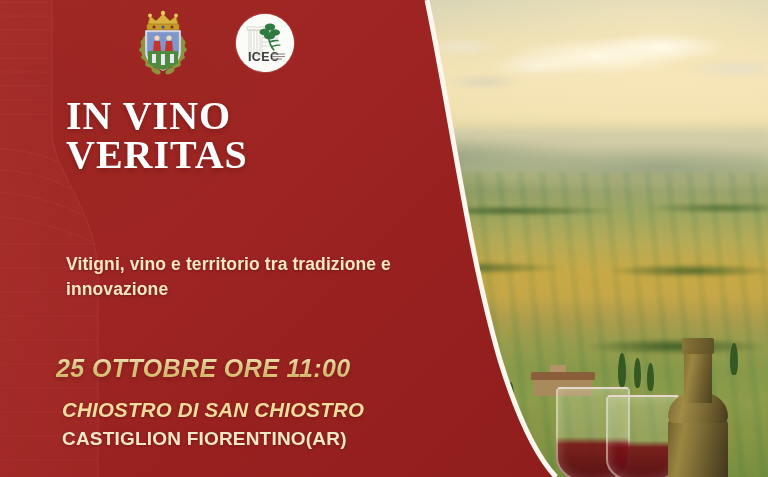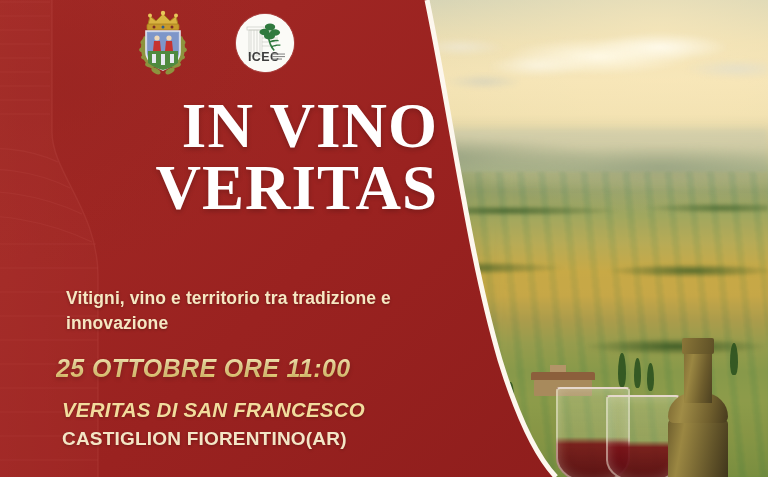--- a/index.html
+++ b/index.html
@@ -149,33 +149,31 @@
   .content{position:absolute;left:0;top:0;width:440px;height:477px;}
 
   .logos{position:absolute;left:132px;top:8px;display:flex;align-items:center;gap:42px;}
   .crest{width:62px;height:70px;position:relative;}
   .icec{width:58px;height:58px;border-radius:50%;background:#fbfbf7;position:relative;overflow:hidden;box-shadow:0 0 0 1px rgba(255,255,255,.15);}
 
   .title{
     position:absolute;left:66px;top:96px;width:372px;
     font-family:"Liberation Serif","DejaVu Serif",serif;
     font-weight:700;color:#ffffff;
-    font-size:63px;line-height:0.98;letter-spacing:1px;
+    font-size:40px;line-height:0.98;letter-spacing:1px;
     text-shadow:0 2px 5px rgba(0,0,0,.22);
     margin:0;
-    text-align:right;
   }
   .title .l2{display:block;}
 
   .subtitle{
     position:absolute;left:66px;top:252px;width:330px;
     font-weight:700;font-size:17.5px;line-height:1.42;
     color:#f6e7c2;letter-spacing:.1px;
     text-shadow:0 1px 3px rgba(0,0,0,.28);
-    margin-top:34px;
   }
 
   .date{
     position:absolute;left:56px;top:354px;
     font-weight:700;font-style:italic;font-size:25px;letter-spacing:.4px;
     background:linear-gradient(180deg,#fbeec0 0%,#f3dc94 46%,#e3c263 100%);
     -webkit-background-clip:text;background-clip:text;color:transparent;
     text-shadow:0 2px 4px rgba(0,0,0,.18);
   }
   .venue1{
@@ -359,16 +357,16 @@
     </div>
 
     <h1 class="title">
       <span>IN VINO</span>
       <span class="l2">VERITAS</span>
     </h1>
 
     <div class="subtitle">Vitigni, vino e territorio tra tradizione e innovazione</div>
 
     <div class="date">25 OTTOBRE ORE 11:00</div>
-    <div class="venue1">VERITAS DI SAN FRANCESCO</div>
+    <div class="venue1">CHIOSTRO DI SAN CHIOSTRO</div>
     <div class="venue2">CASTIGLION FIORENTINO(AR)</div>
   </div>
 </div>
 
 </body></html>

